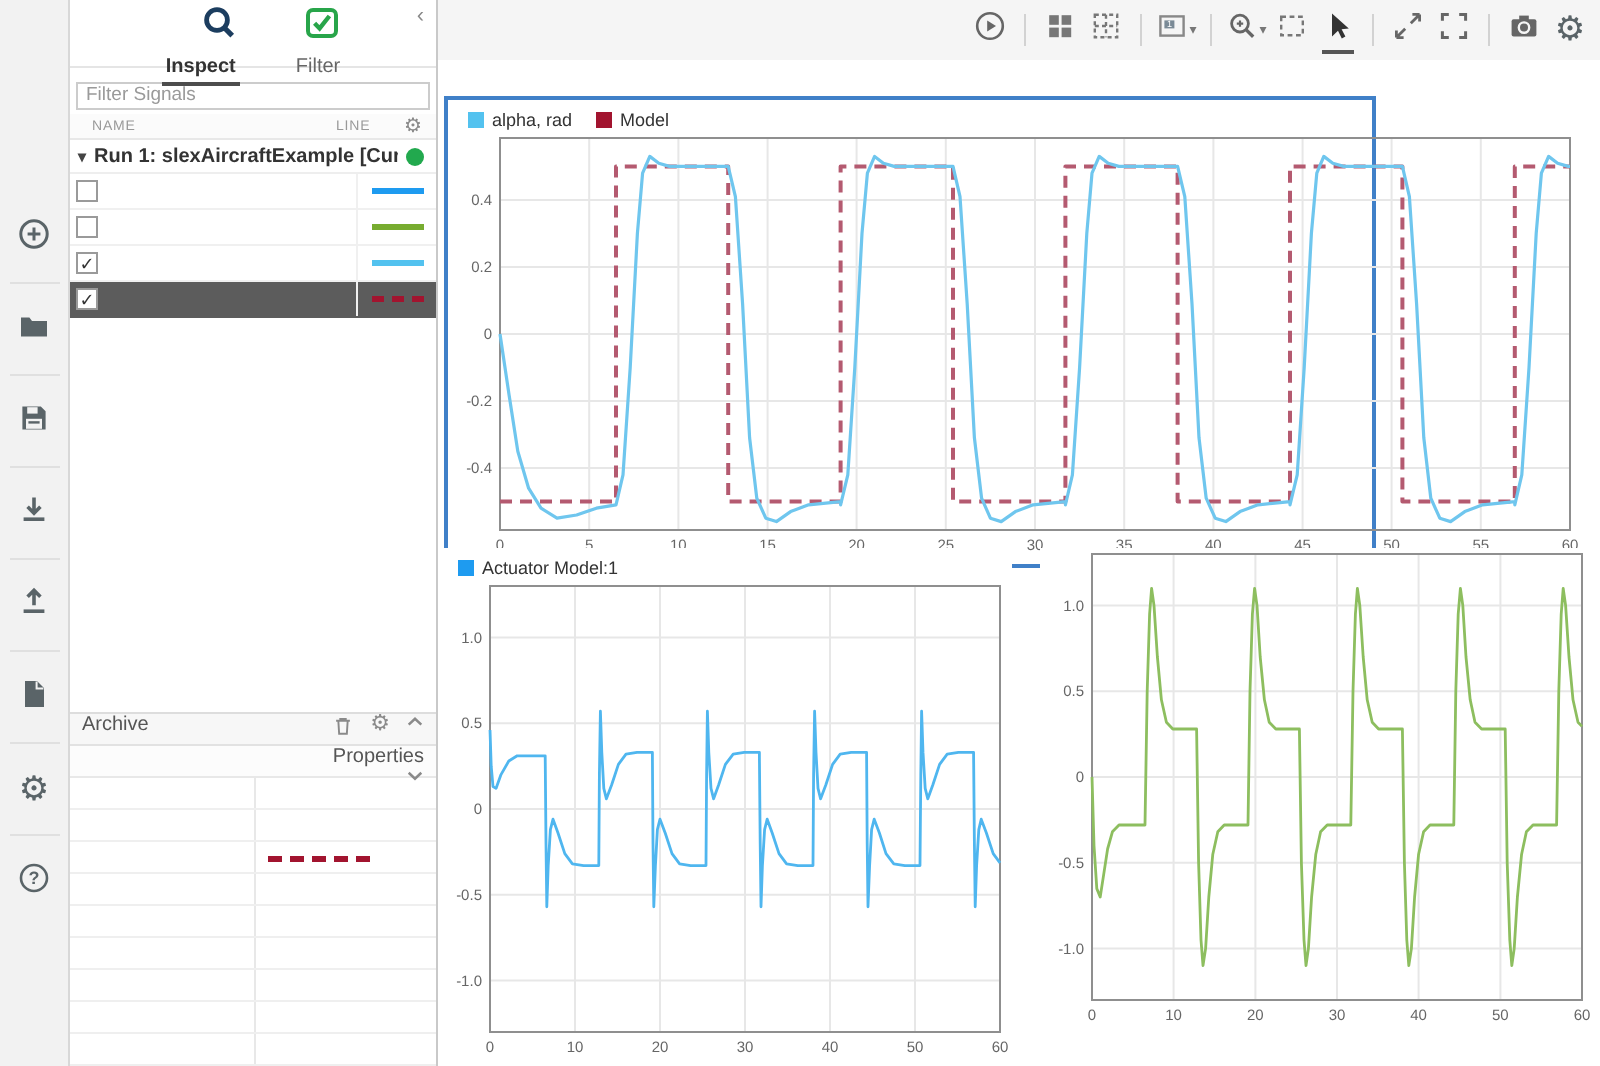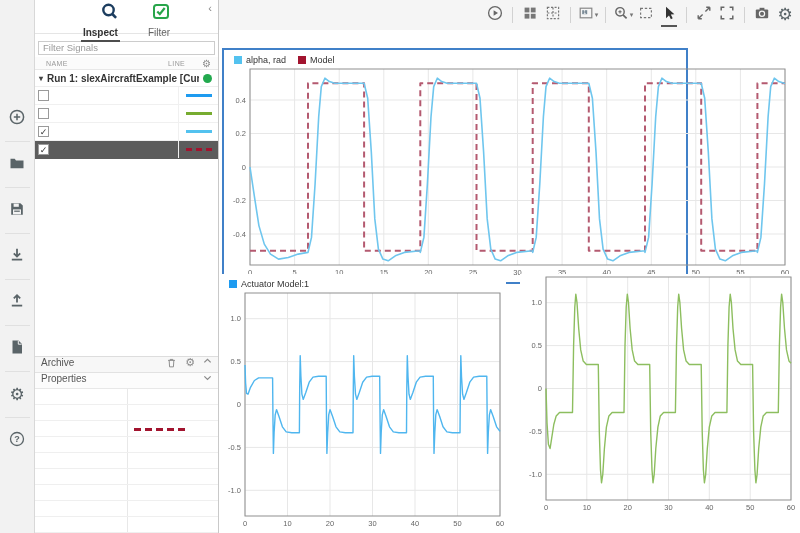--- a/index.html
+++ b/index.html
@@ -53,21 +53,21 @@
   .sigrow.selected { background:#5c5c5c; border-bottom-color:#5c5c5c; }
   .sigrow.selected .sname { color:#fff; }
   .swatchline { width:26px; height:3px; }
   .spacer { flex:1; }
 
   .secbar { height:17px; background:#f7f7f7; border-top:1px solid #ddd; border-bottom:1px solid #e2e2e2;
             display:flex; align-items:flex-start; font-size:10px; color:#555; padding:0 6px;margin-top:43px; }
   .secbar .slbl { flex:1; }
   .secbar .sico { margin-left:8px; color:#8a8a8a; display:flex; align-items:center; cursor:pointer;}
   .props-hdr { height:16px; background:#fcfcfc; border-bottom:1px solid #e8e8e8; display:flex;
-            align-items:flex-start; font-size:10px; color:#555; padding:0 6px; }
+            align-items:flex-end; font-size:10px; color:#555; padding:0 6px;flex-direction:column; }
   .props-hdr .slbl { flex:1; }
 
   .proprow { height:16px; display:flex; font-size:9.5px; border-bottom:1px solid #efefef; }
   .proprow .plabel { width:92px; color:#555; padding:2px 0 0 6px; }
   .proprow .pvalue { flex:1; color:#777; padding:2px 0 0 6px; border-left:1px solid #e8e8e8;
             display:flex; align-items:center; }
   .dashswatch { width:52px; height:3px;
             background:repeating-linear-gradient(90deg,#A2142F 0 7px,transparent 7px 11px); }
 
   

